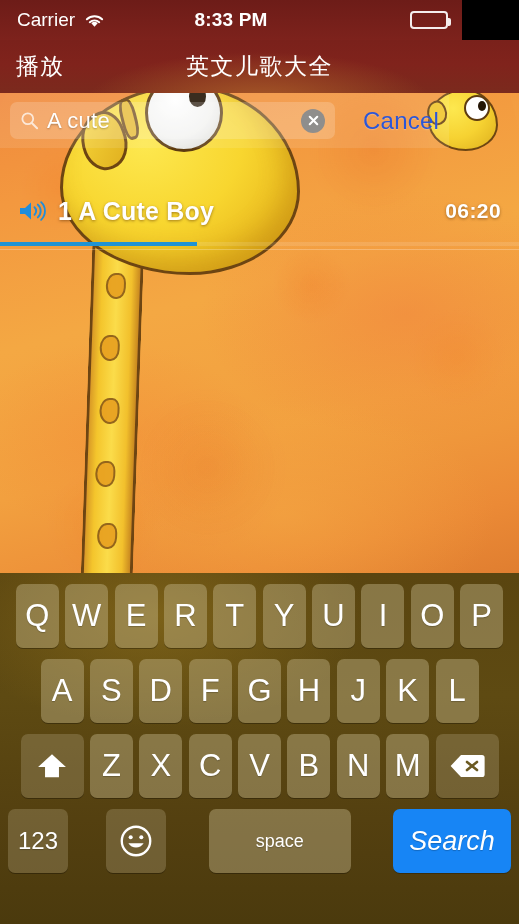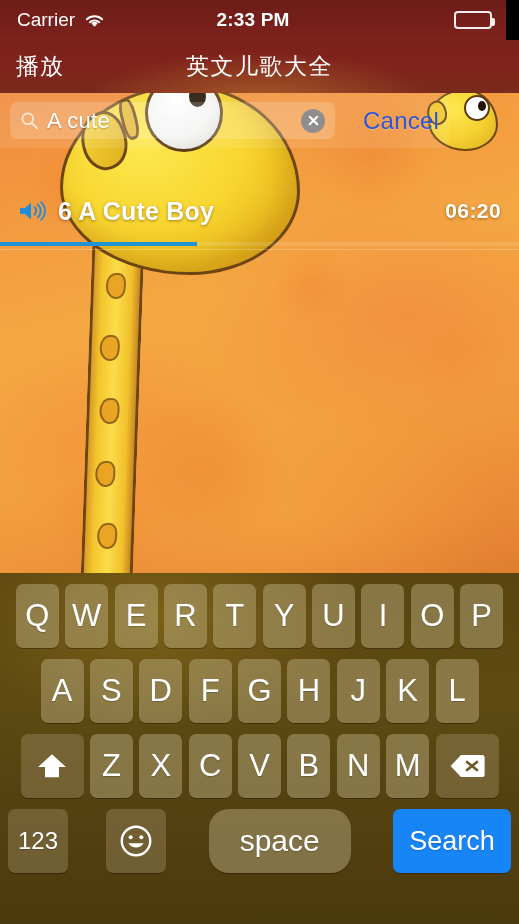--- a/index.html
+++ b/index.html
@@ -99,21 +99,21 @@
     background:#241606; border-radius:50%;
   }
   .head2 .e-ear{
     position:absolute; left:-3px; top:10px; width:20px; height:24px;
     background:#f1c62c; border:2px solid #6d4512; border-radius:60% 40% 55% 45%;
     transform:rotate(-24deg);
   }
 
   
   #statusbar {
-    position:absolute; left:0; top:0; width:506px; height:40px;
+    position:absolute; left:0; top:0; width:462px; height:40px;
     background:linear-gradient(180deg,#6d1c18 0%,#7d221c 100%);
     color:#fff; font-size:19px; font-weight:500;
     display:flex; align-items:center; z-index:40;
   }
   #sb-left { position:absolute; left:17px; display:flex; align-items:center; gap:9px; }
   #sb-center { position:absolute; left:0; right:0; text-align:center; font-weight:700; font-size:19px; letter-spacing:.2px; }
   #sb-right { position:absolute; right:14px; display:flex; align-items:center; }
   .wifi { display:inline-block; width:21px; height:16px; }
   .battery {
     width:38px; height:18px; border:2px solid rgba(255,255,255,.92);
@@ -227,24 +227,24 @@
     text-shadow:0 1px 1px rgba(0,0,0,.22);
   }
   .k-letter { width:43px; }
   #row1 .key { width:43px; }
   #row2 { padding:0 22px; }
   #row3 { padding:0 2px; }
   .key-wide { width:63px; }
   .key-dark { background:rgba(160,146,105,.40); }
   .key-num { width:60px; font-size:24px; margin-left:5px; }
   .key-emoji { width:60px; }
-  .key-space { flex:1; max-width:262px; font-size:30px; margin:0 7px;border-radius:20px; }
+  .key-space { flex:1; max-width:262px; font-size:18px; margin:0 7px; }
   .key-search {
     width:118px; background:#1785f5; font-size:27px;
-    box-shadow:0 1px 0 rgba(0,0,0,.25); margin-right:5px;
+    box-shadow:0 1px 0 rgba(0,0,0,.25); margin-right:5px;font-style:italic;
   }
   #row4 { padding:0 3px; margin-bottom:9px;gap:32px; }
   .shift-ico, .del-ico { width:36px; height:30px; }
   .emoji-ico { width:34px; height:34px; }
 </style>
 </head>
 <body>
 
 <div id="screen">
 
@@ -274,21 +274,21 @@
     <div id="sb-left">
       <span>Carrier</span>
       <span class="wifi">
         <svg viewBox="0 0 24 18" width="21" height="16">
           <path d="M12 15.6 L8.4 11.5 A5.6 5.6 0 0 1 15.6 11.5 Z" fill="#fff"></path>
           <path d="M3.3 7.0 A13 13 0 0 1 20.7 7.0" fill="none" stroke="#fff" stroke-width="2.3" stroke-linecap="round"></path>
           <path d="M6.6 10.3 A8.6 8.6 0 0 1 17.4 10.3" fill="none" stroke="#fff" stroke-width="2.2" stroke-linecap="round"></path>
         </svg>
       </span>
     </div>
-    <div id="sb-center">2:33 PM</div>
+    <div id="sb-center">8:33 PM</div>
     <div id="sb-right">
       <span class="battery"><span class="fill"></span></span>
     </div>
   </div>
 
   <div id="navbar">
     <div id="nav-left" class="nav-btn">播放</div>
     <div id="nav-title">英文儿歌大全</div>
   </div>
 
@@ -313,21 +313,21 @@
 
   <div id="result-row">
     <span id="spk-icon">
       <svg viewBox="0 0 28 24" width="28" height="24">
         <path d="M2 9 H7 L13 3.5 V20.5 L7 15 H2 Z" fill="#1f8ddb"></path>
         <path d="M16.5 8.2 A5.2 5.2 0 0 1 16.5 15.8" fill="none" stroke="#1f8ddb" stroke-width="1.9" stroke-linecap="round"></path>
         <path d="M19.8 5.6 A8.6 8.6 0 0 1 19.8 18.4" fill="none" stroke="#1f8ddb" stroke-width="1.9" stroke-linecap="round"></path>
         <path d="M23.1 3.2 A12 12 0 0 1 23.1 20.8" fill="none" stroke="#1f8ddb" stroke-width="1.8" stroke-linecap="round"></path>
       </svg>
     </span>
-    <span id="result-title">6 A Cute Boy</span>
+    <span id="result-title">1 A Cute Boy</span>
     <span id="result-time">06:20</span>
   </div>
   <div id="progress-track">
     <div id="progress-fill" style="width: 38%; background: rgb(31, 147, 212);"></div>
   </div>
   <div id="row-sep"></div>
 
   <div id="keyboard">
 
     <div class="krow" id="row1">

